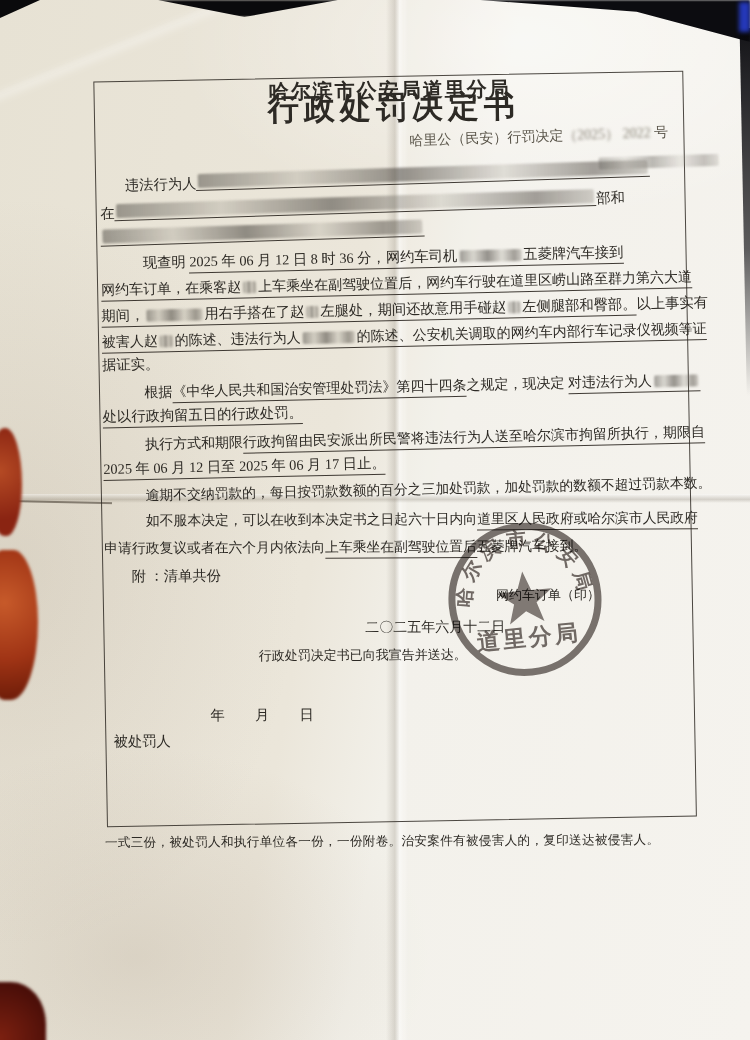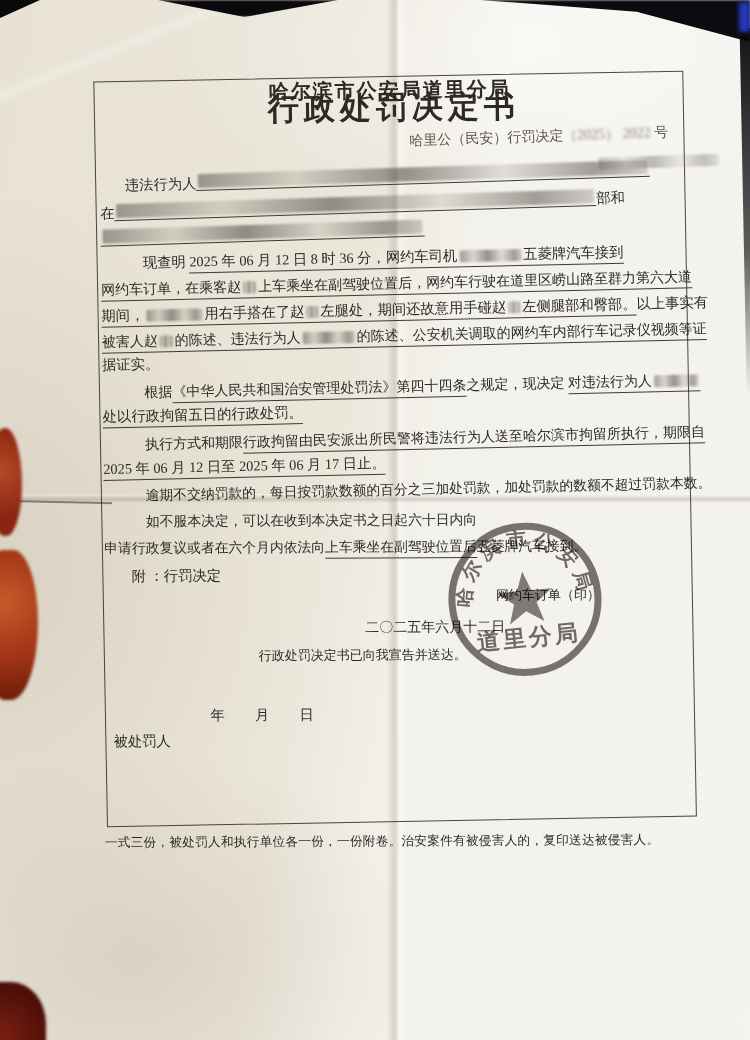--- a/index.html
+++ b/index.html
@@ -191,31 +191,34 @@
           <span>2025 年 06 月 12 日至 2025 年 06 月 17 日止。</span>
         </span>
     </div>
 
     <div class="line tilt2" style="left:145px;top:481px;font-size:13.8px;">
       <span>逾期不交纳罚款的，每日按罚款数额的百分之三加处罚款，加处罚款的数额不超过罚款本数。</span>
     </div>
 
     <div class="line flat" style="left:145px;top:511px;font-size:13.8px;">
       <span>如不服本决定，可以在收到本决定书之日起六十日内向</span>
+        <span class="u">
+          <span>道里区人民政府或哈尔滨市人民政府</span>
+        </span>
     </div>
     <div class="line flat" style="left:103px;top:538px;font-size:13.8px;">
       <span>申请行政复议或者在六个月内依法向</span>
         <span class="u">
           <span>上车乘坐在副驾驶位置后</span>
         </span>
         <span>五菱牌汽车接到。</span>
     </div>
 
     <div class="line flat" style="left:130px;top:565px;">
-      <span>附 ：行罚决定</span>
+      <span>附 ：清单共份</span>
     </div>
 
     <div class="line flat" style="left:494px;top:588px;font-size:13px;">
       <span>网约车订单（印）</span>
     </div>
 
     <div class="line flat" style="left:363px;top:619px;font-size:14px;">
       <span>二〇二五年六月十二日</span>
     </div>
 

